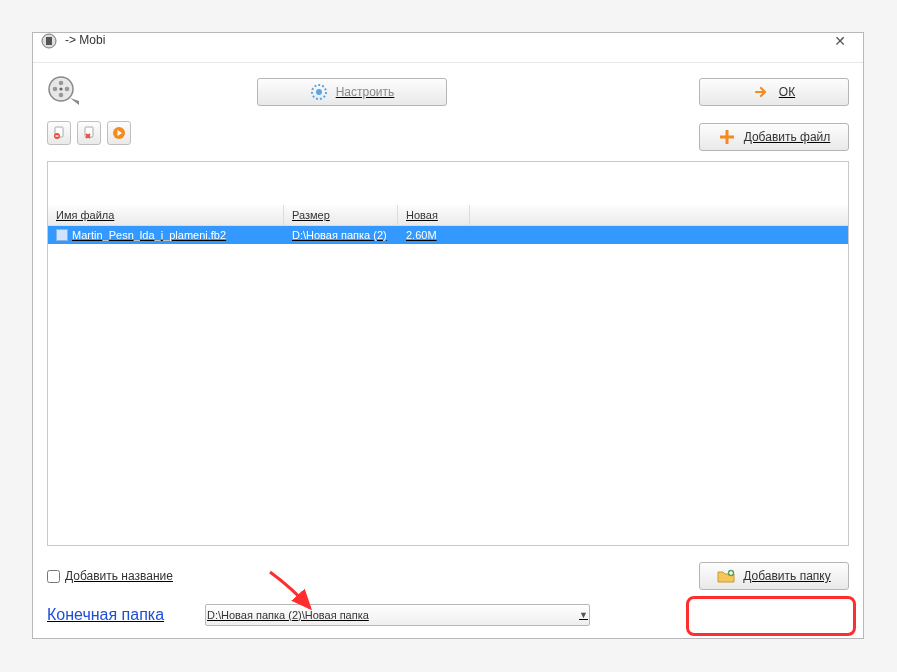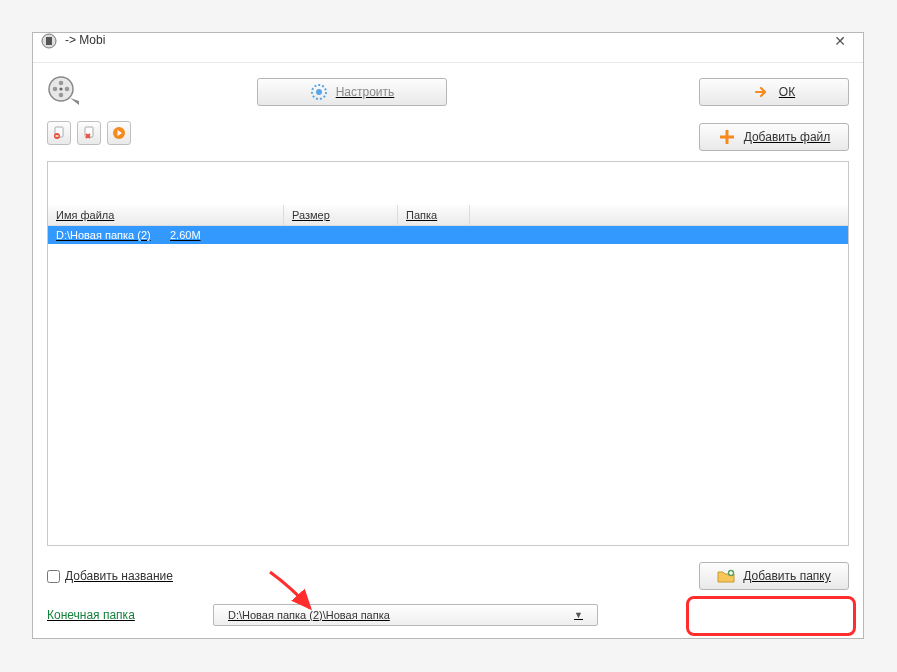--- a/index.html
+++ b/index.html
@@ -64,29 +64,29 @@
     .th-size { width: 72px; }
     .tbody { flex: 1; overflow: auto; }
     .tr { display: flex; align-items: center; font-size: 11px; height: 18px; }
     .tr.selected { background: #3399ff; color: #fff; }
     .td { padding: 1px 8px; white-space: nowrap; overflow: hidden; text-overflow: ellipsis; }
     .td-file { width: 236px; display:flex; align-items:center; gap:4px;}
     .td-folder { width: 114px; }
     .td-size { width: 72px; }
     .file-type-icon { width:12px; height:12px; background:#cfe4ff; border:1px solid #8ab2e6; flex:0 0 12px;}
     .footer { display: flex; flex-direction: column; gap: 14px; margin-top: auto; padding-top: 6px; }
-    .footer-row { display: flex; align-items: center; gap: 22px; }
+    .footer-row { display: flex; align-items: center; gap: 14px; }
     .footer-row .right { margin-left: auto; }
     .checkbox-wrap { display: flex; align-items: center; gap: 5px; font-size: 12px; color: #333; cursor: pointer; }
     .checkbox-wrap input { width: 13px; height: 13px; }
-    .label-final { font-size: 12px; color: #15803d; width: 144px; }
+    .label-final { font-size: 16px; color: #1d4ed8; width: 144px; }
     .combo {
       flex: 0 0 385px; height: 22px;
       border: 1px solid #b8b8b8; background: linear-gradient(#fff,#eee);
-      border-radius: 2px; display: flex; align-items: center; padding: 0 14px;
+      border-radius: 2px; display: flex; align-items: center; padding: 0 1px;
       font-size: 11px; color: #333; cursor: pointer; position: relative;
     }
     .combo .chev { margin-left: auto; font-size: 9px; color: #555; }
     .highlight-ring {
       position: absolute; border: 3px solid #ff2d2d; border-radius: 8px;
       pointer-events: none;
     }
     .arrow-annot {
       position: absolute;
       pointer-events: none;
@@ -174,24 +174,28 @@
             </svg>
         </span>
         <span>Добавить файл</span>
       </button>
     </div>
 
     <div class="table-wrap">
       <div class="thead">
         <div class="th th-file">Имя файла</div>
         <div class="th th-folder">Размер</div>
-        <div class="th th-size">Папка</div>
+        <div class="th th-size">Новая</div>
       </div>
       <div class="tbody" id="tbody">
           <div class="tr selected">
+            <div class="td td-file">
+              <span class="file-type-icon"></span>
+              <span>Martin_Pesn_lda_i_plameni.fb2</span>
+            </div>
             <div class="td td-folder">D:\Новая папка (2)</div>
             <div class="td td-size">2.60M</div>
           </div>
         </div>
     </div>
 
     <div class="footer">
       <div class="footer-row">
         <label class="checkbox-wrap">
           <input type="checkbox" style="">

